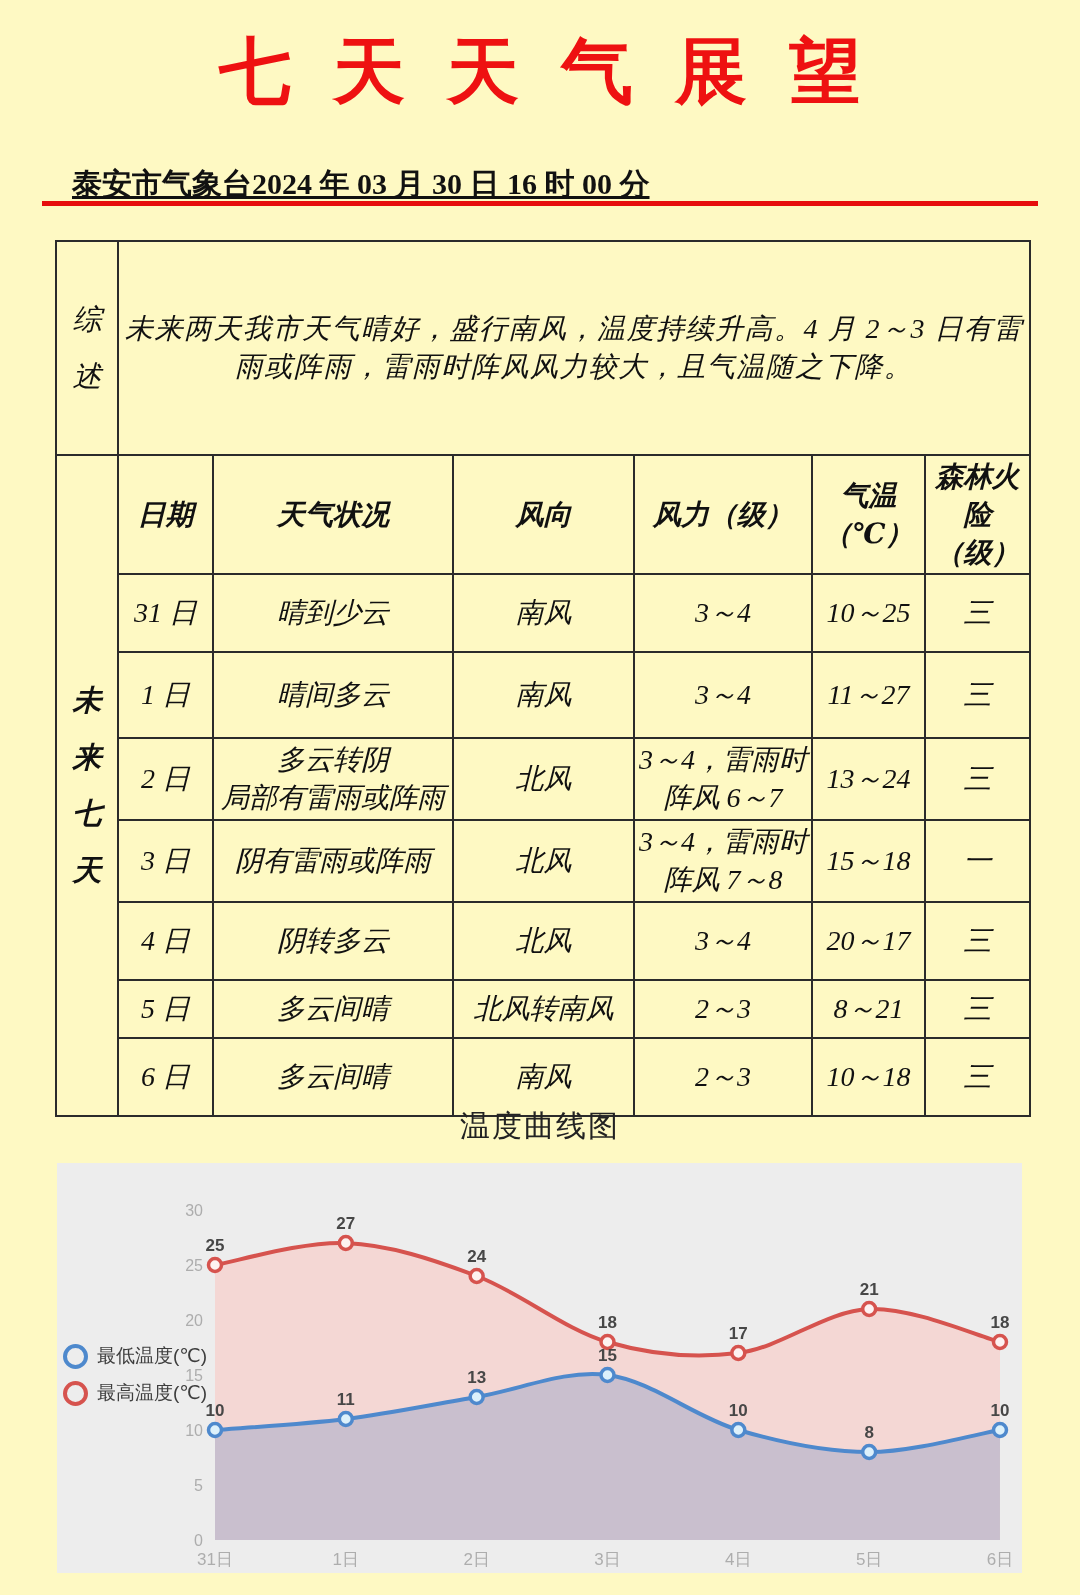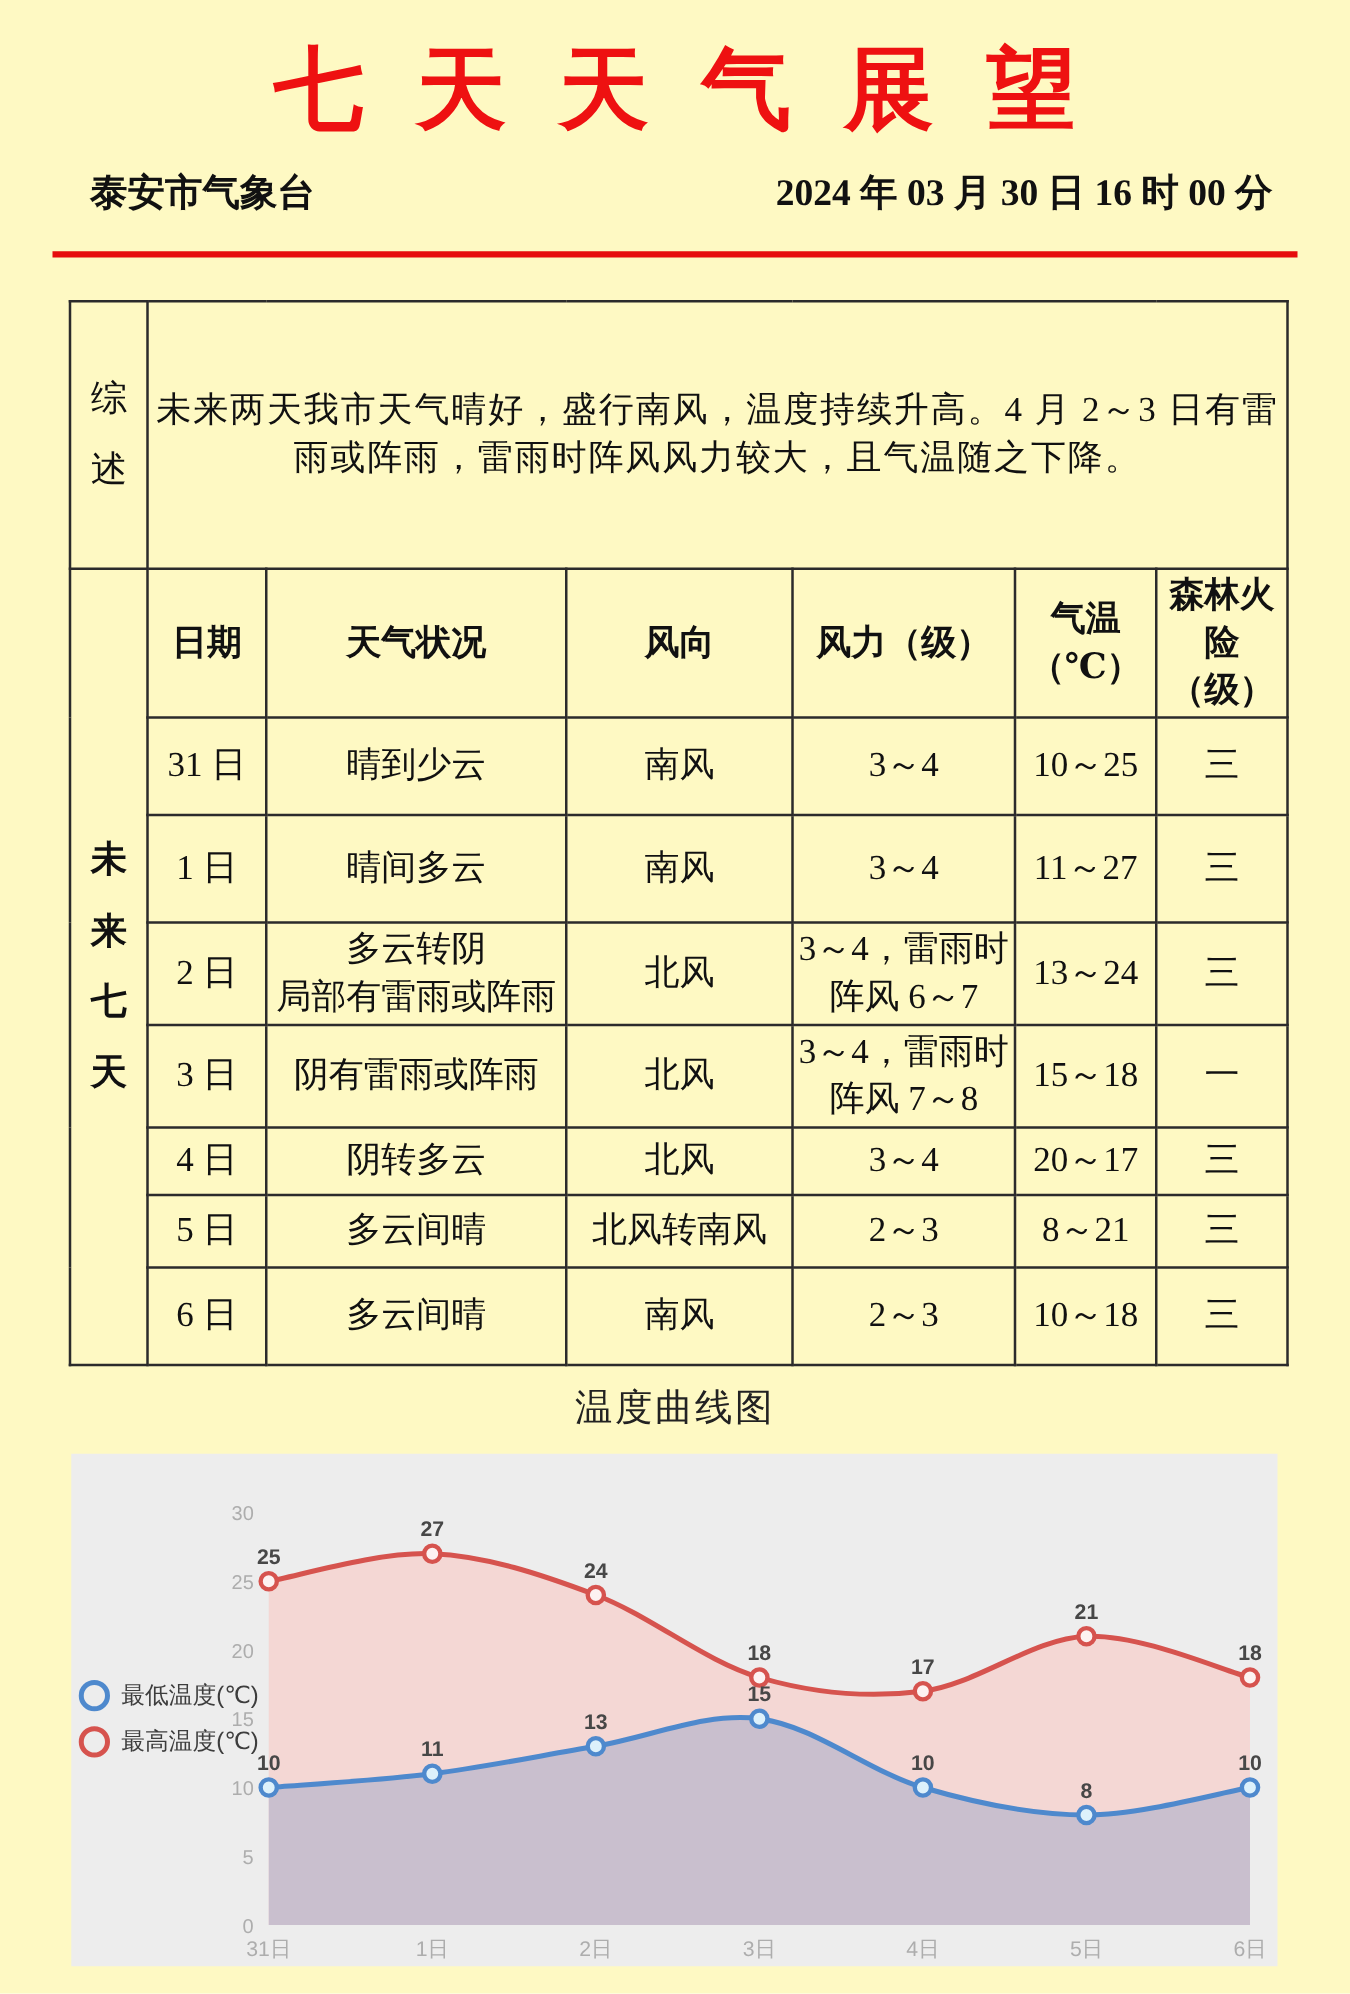--- a/index.html
+++ b/index.html
@@ -3,28 +3,28 @@
 <meta charset="utf-8">
 <style>
   html,body{margin:0;padding:0;background:#ffffff;}
   #page{position:relative;width:1080px;height:1595px;background:#fef9c3;overflow:hidden;
         font-family:"Liberation Serif","DejaVu Serif",serif;color:#1a1a1a;}
 
   
   .main-title{position:absolute;top:24px;left:0;width:100%;text-align:center;
               font-size:72px;font-weight:bold;color:#ee1111;
               letter-spacing:42px;padding-left:42px;box-sizing:border-box;white-space:nowrap;}
-  .sub-header{position:absolute;top:134px;left:72px;right:62px;display:flex;
-              justify-content:space-between;align-items:flex-end;
-              font-size:30px;font-weight:bold;color:#111;}
+  .sub-header{position:absolute;top:164px;left:72px;right:62px;display:flex;
+              align-items:flex-end;
+              font-size:30px;font-weight:bold;color:#111;text-decoration:underline;}
   .red-rule{position:absolute;top:201px;left:42px;width:996px;height:5px;background:#e60d0d;}
 
   
   table.wx{position:absolute;top:240px;left:55px;width:974px;border-collapse:collapse;
-           table-layout:fixed;}
+           table-layout:fixed;font-style:italic;}
   table.wx td{border:2px solid #2b2b2b;text-align:center;vertical-align:middle;
               font-size:28px;line-height:1.35;white-space:pre-line;padding:2px 4px;
               color:#111;}
   td.summary-cell{text-align:left;padding:14px 24px;font-size:29px;line-height:2.15;
                   letter-spacing:1.5px;}
   .v-label{width:1.15em;margin:0 auto;word-break:break-all;line-height:1.95;font-size:29px;}
   tr.head-row td{font-weight:bold;}
 
   
   .chart-title{position:absolute;top:1106px;left:0;width:100%;text-align:center;
@@ -107,21 +107,21 @@
       </tr>
       <tr style="height:78px">
         <td>3 日</td>
         <td>阴有雷雨或阵雨</td>
         <td>北风</td>
         <td>3～4，雷雨时
 阵风 7～8</td>
         <td>15～18</td>
         <td>一</td>
       </tr>
-      <tr style="height:54px">
+      <tr style="height:78px">
         <td>4 日</td>
         <td>阴转多云</td>
         <td>北风</td>
         <td>3～4</td>
         <td>20～17</td>
         <td>三</td>
       </tr>
       <tr style="height:58px">
         <td>5 日</td>
         <td>多云间晴</td>

